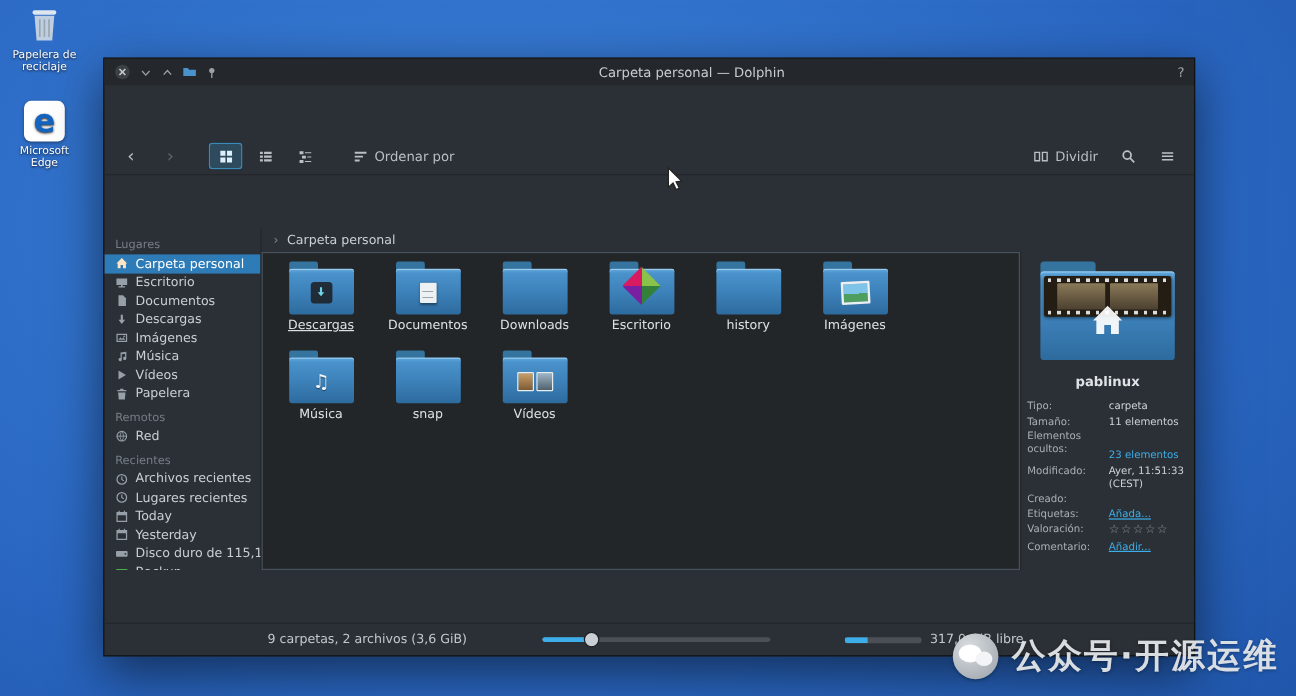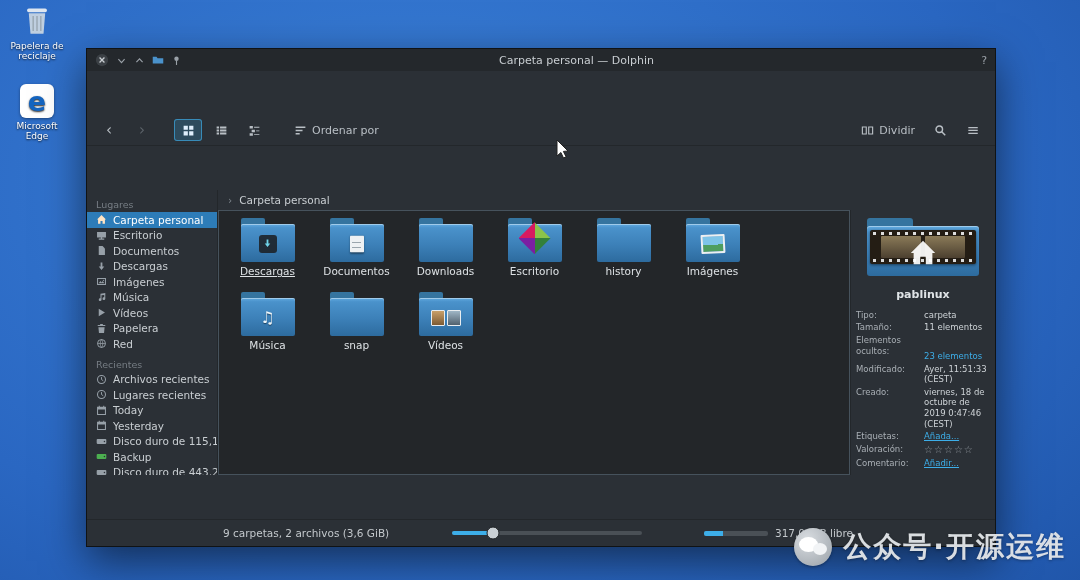--- a/index.html
+++ b/index.html
@@ -352,20 +352,21 @@
           </svg>
         <span>Vídeos</span>
       </div>
       <div class="side-item">
         <svg class="icn" viewBox="0 0 16 16">
             <use href="#i-trash"></use>
           </svg>
         <span>Papelera</span>
       </div>
 
+      <div class="sec-header">Remotos</div>
       <div class="side-item">
         <svg viewBox="0 0 16 16">
             <use href="#i-net"></use>
           </svg>
         <span>Red</span>
       </div>
 
       <div class="sec-header">Recientes</div>
       <div class="side-item">
         <svg viewBox="0 0 16 16">
@@ -536,21 +537,20 @@
           <div class="prop">
             <span class="plabel">Elementos ocultos:</span>
             <span class="pvalue accent">23 elementos</span>
           </div>
           <div class="prop">
             <span class="plabel">Modificado:</span>
             <span class="pvalue">Ayer, 11:51:33 (CEST)</span>
           </div>
           <div class="prop">
             <span class="plabel">Creado:</span>
-            <span class="pvalue">viernes, 18 de octubre de 2019 0:47:46 (CEST)</span>
           </div>
           <div class="prop">
             <span class="plabel">Etiquetas:</span>
             <span class="pvalue link">Añada...</span>
           </div>
           <div class="prop">
             <span class="plabel">Valoración:</span>
             <span class="pvalue stars">☆☆☆☆☆</span>
           </div>
           <div class="prop">

